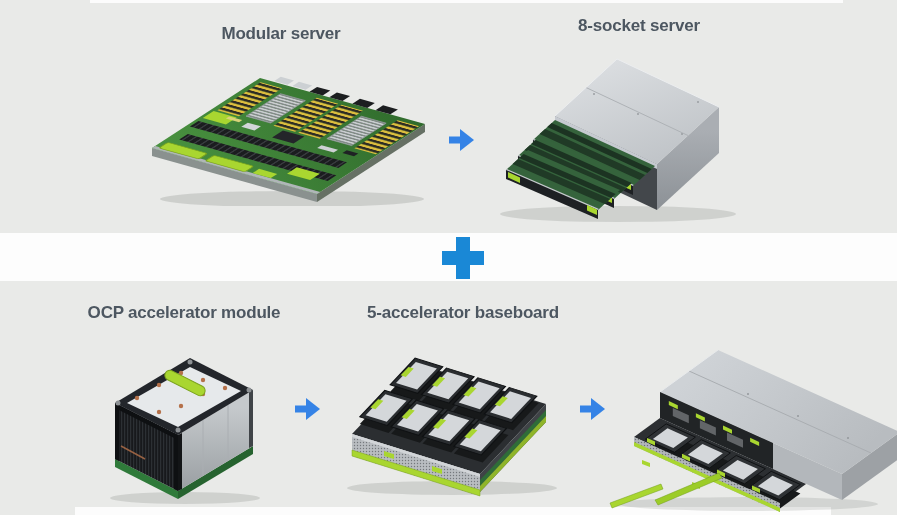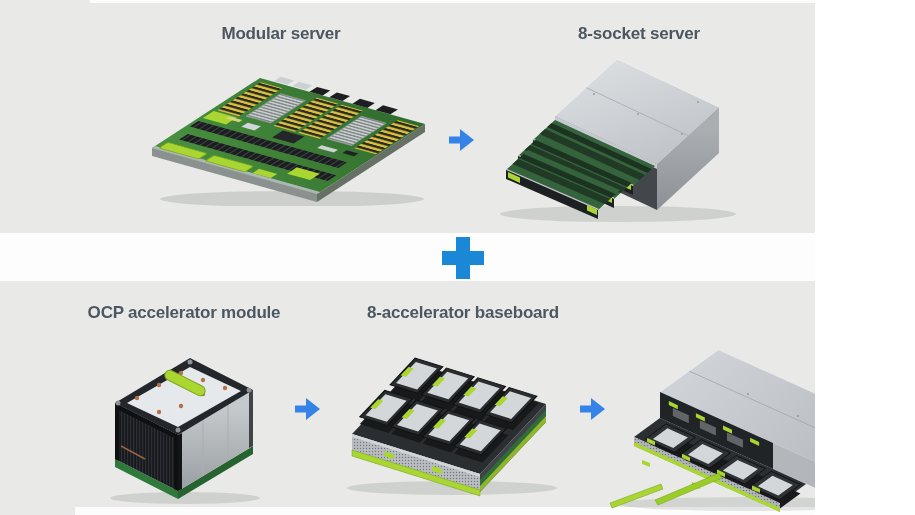--- a/index.html
+++ b/index.html
@@ -1,17 +1,17 @@
 <!DOCTYPE html>
 <html><head>
 <meta charset="utf-8">
 <style>
   html,body{margin:0;padding:0;background:#ffffff;}
   .stage{
-    position:relative;width:815px;height:515px;overflow:hidden;
+    position:relative;width:897px;height:515px;overflow:hidden;
     font-family:"Liberation Sans","DejaVu Sans",sans-serif;
     background:#bef264;
   }
   .band{position:absolute;left:0;width:915px;}
   .band.top{top:0;height:233px;background:#e9eae8;}
   .band.mid{top:233px;height:48px;background:#fdfdfd;}
   .band.bot{top:281px;height:234px;background:#e9eae8;}
   .edge-strip{position:absolute;background:#fcfcfc;}
   .edge-strip.t{left:90px;top:0;width:753px;height:3px;}
   .edge-strip.b{left:75px;top:507px;width:756px;height:8px;}
@@ -27,23 +27,23 @@
 
 <div class="stage">
 
   <div class="band top"></div>
   <div class="band mid"></div>
   <div class="band bot"></div>
   <div class="edge-strip t"></div>
   <div class="edge-strip b"></div>
 
   <div class="lbl" style="left:281px;top:24px;">Modular server</div>
-  <div class="lbl" style="left:639px;top:24px;">8-socket server</div>
+  <div class="lbl" style="left:639px;top:16px;">8-socket server</div>
   <div class="lbl" style="left:184px;top:303px;">OCP accelerator module</div>
-  <div class="lbl" style="left:463px;top:303px;">8-accelerator baseboard</div>
+  <div class="lbl" style="left:463px;top:303px;">5-accelerator baseboard</div>
 
   <svg class="conn" style="left:449px;top:128px;" width="26" height="24" viewBox="0 0 26 24">
     <rect x="0" y="8.5" width="12" height="7" fill="#3583e6"></rect>
     <polygon points="11,1 25,12 11,23" fill="#3583e6"></polygon>
   </svg>
   <svg class="conn" style="left:295px;top:397px;" width="26" height="24" viewBox="0 0 26 24">
     <rect x="0" y="8.5" width="12" height="7" fill="#3583e6"></rect>
     <polygon points="11,1 25,12 11,23" fill="#3583e6"></polygon>
   </svg>
   <svg class="conn" style="left:580px;top:397px;" width="26" height="24" viewBox="0 0 26 24">

